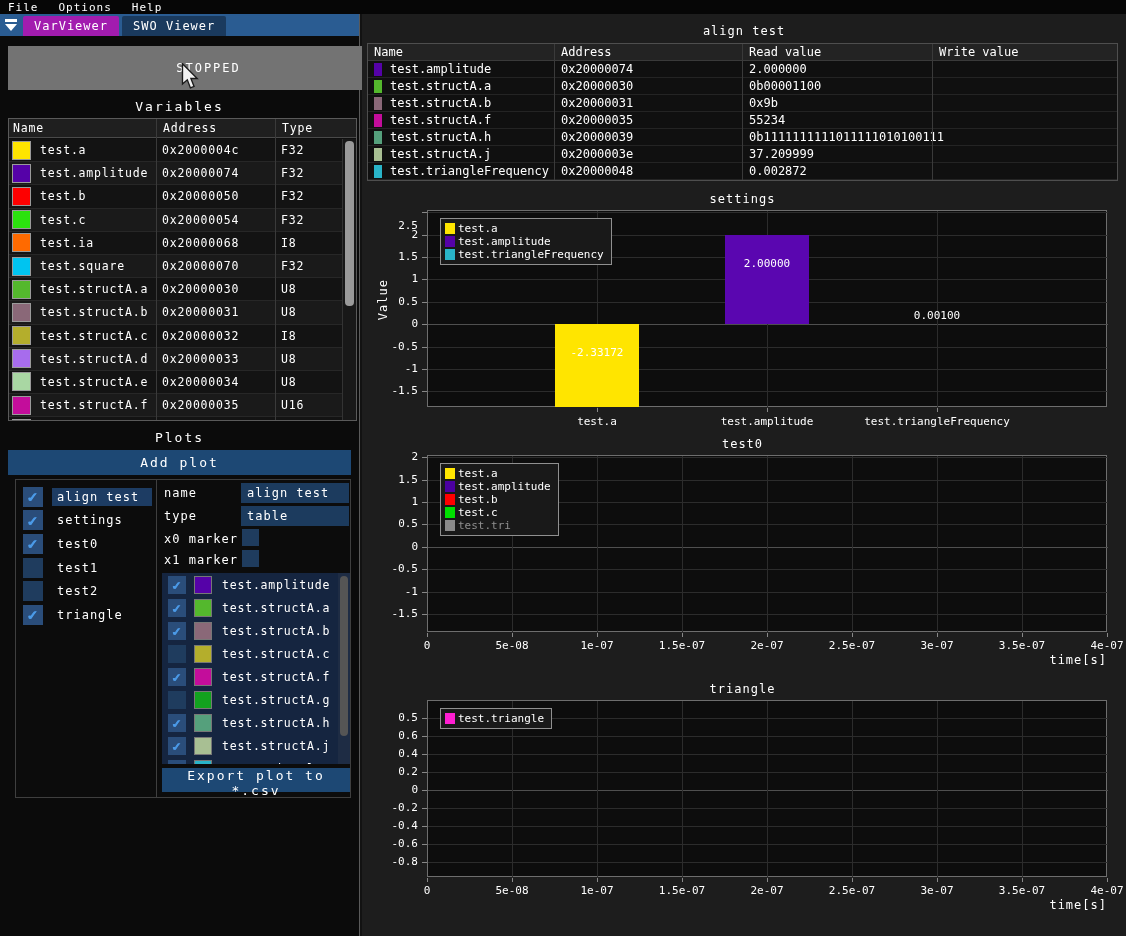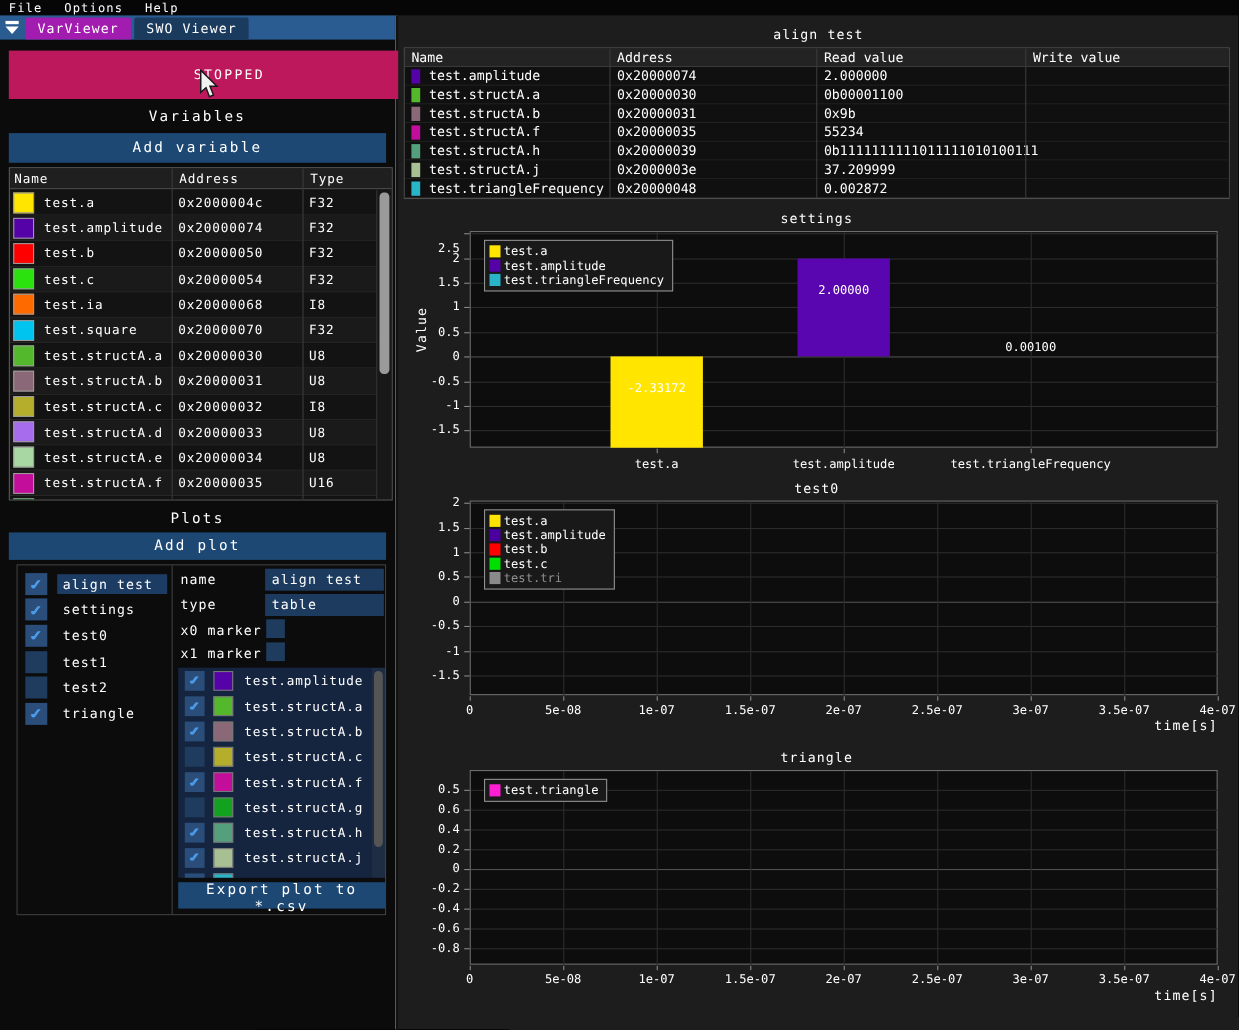--- a/index.html
+++ b/index.html
@@ -20,21 +20,21 @@
   
   .tabbar { height:22px; background:#2a5c92; display:flex; align-items:flex-end; padding-left:2px; }
   .tab-icon { width:18px; height:20px; align-self:center; display:flex; align-items:center; justify-content:center; }
   .tab { height:20px; padding:0 11px; font-size:12px; display:flex; align-items:center;
          border-radius:2px 2px 0 0; margin-left:3px; white-space:nowrap; }
   .tab.active { background:#a21caf; }
   .tab.inactive { background:#1a3a5e; }
   
   .blue-btn { display:block; border:none; color:#fff; background:#1d4874;
               font-family:inherit; font-size:13px; letter-spacing:2px; cursor:pointer; }
-  .stopped-btn { display:block; margin:10px 8px 0; width:401px; height:44px; background:#be185d;
+  .stopped-btn { display:block; margin:10px 8px 0; width:401px; height:44px; background:#737373;
                  border:none; color:#fff; font-family:inherit; font-size:12px; letter-spacing:2px; cursor:pointer; }
   .sec-h { text-align:center; font-size:13px; letter-spacing:2px; margin-top:9px; height:15px; }
   #addVarBtn { margin:7px 8px 0; width:343px; height:27px; }
   #updAddrBtn { margin:3px 8px 0; width:343px; height:27px; }
   #addPlotBtn { margin:5px 8px 0; width:343px; height:25px; }
   
   .vars-table { margin:4px 0 0 8px; width:349px; height:303px; border:1px solid #5a5a5a;
                 position:relative; overflow:hidden; background:#0f0f0f; font-size:11.5px; letter-spacing:0.8px; }
   .vt-header { display:flex; height:19px; background:#1f1f1f; border-bottom:1px solid #4a4a4a; align-items:center; }
   .vt-h-name { width:147px; padding-left:4px; }
@@ -129,21 +129,20 @@
         </div>
         <div id="tabs" style="display:flex;align-items:flex-end;">
             <div class="tab active">VarViewer</div>
             <div class="tab inactive">SWO Viewer</div>
           </div>
       </div>
 
       <button class="stopped-btn">STOPPED</button>
 
       <div class="sec-h">Variables</div>
-      <button class="blue-btn" id="addVarBtn">Add variable</button>
 
       <div class="vars-table">
         <div class="vt-header">
           <div class="vt-h-name">Name</div>
           <div class="vt-h-addr">Address</div>
           <div class="vt-h-type">Type</div>
         </div>
         <div class="vt-body" id="vtBody">
             <div class="vt-row">
               <div class="vt-swatch" style="background: rgb(255, 229, 0);"></div>

